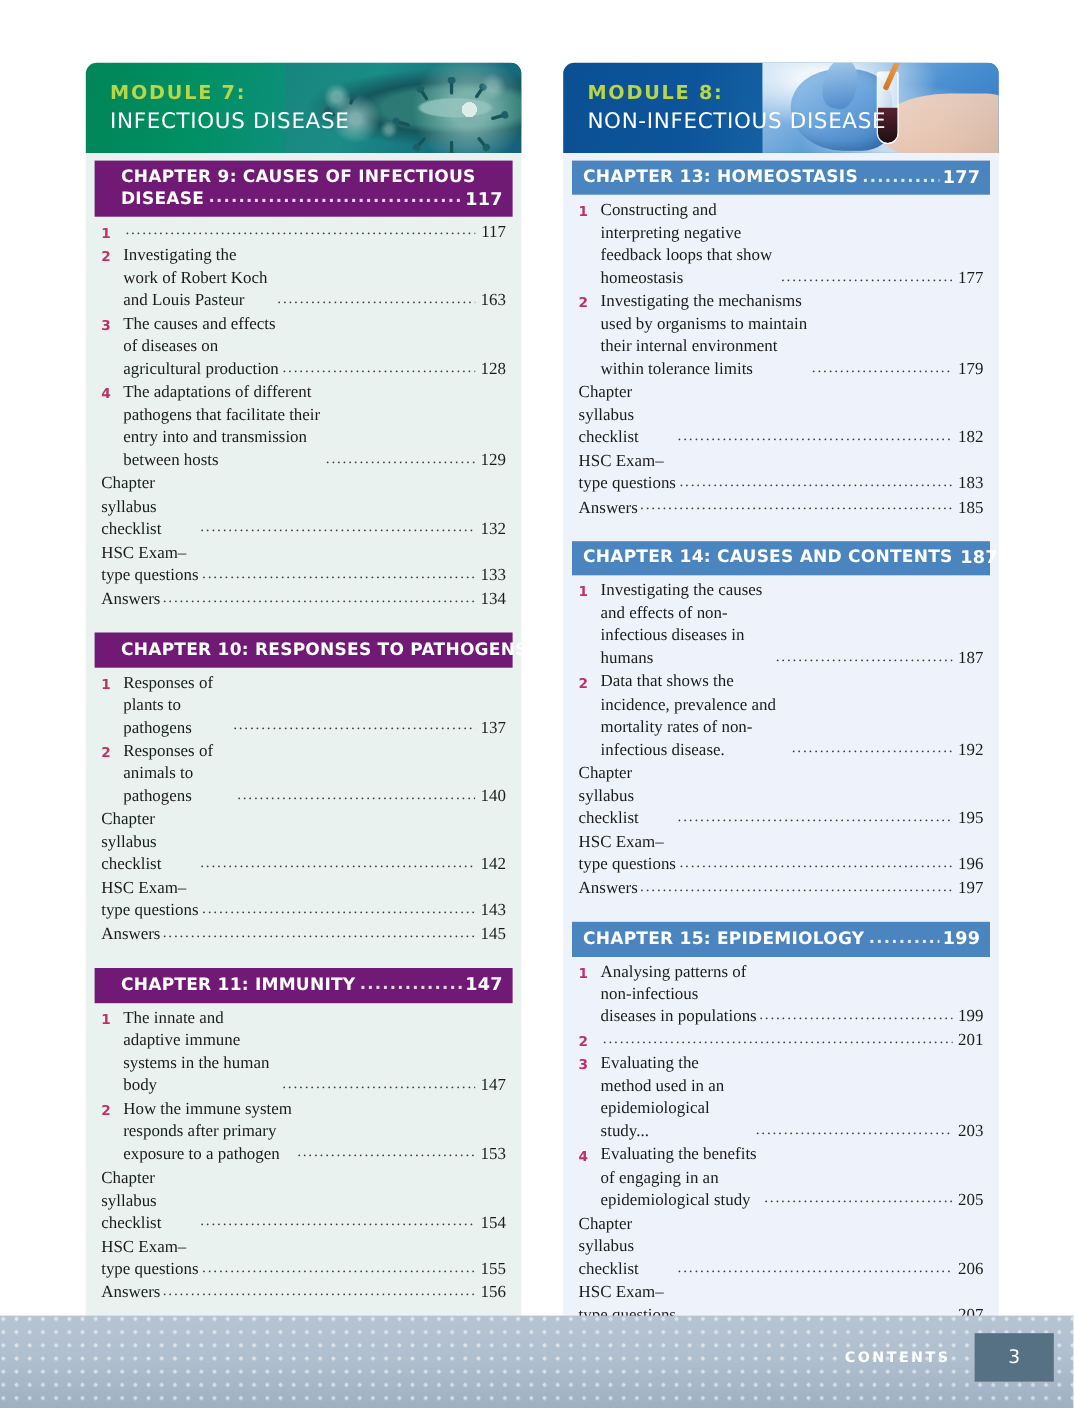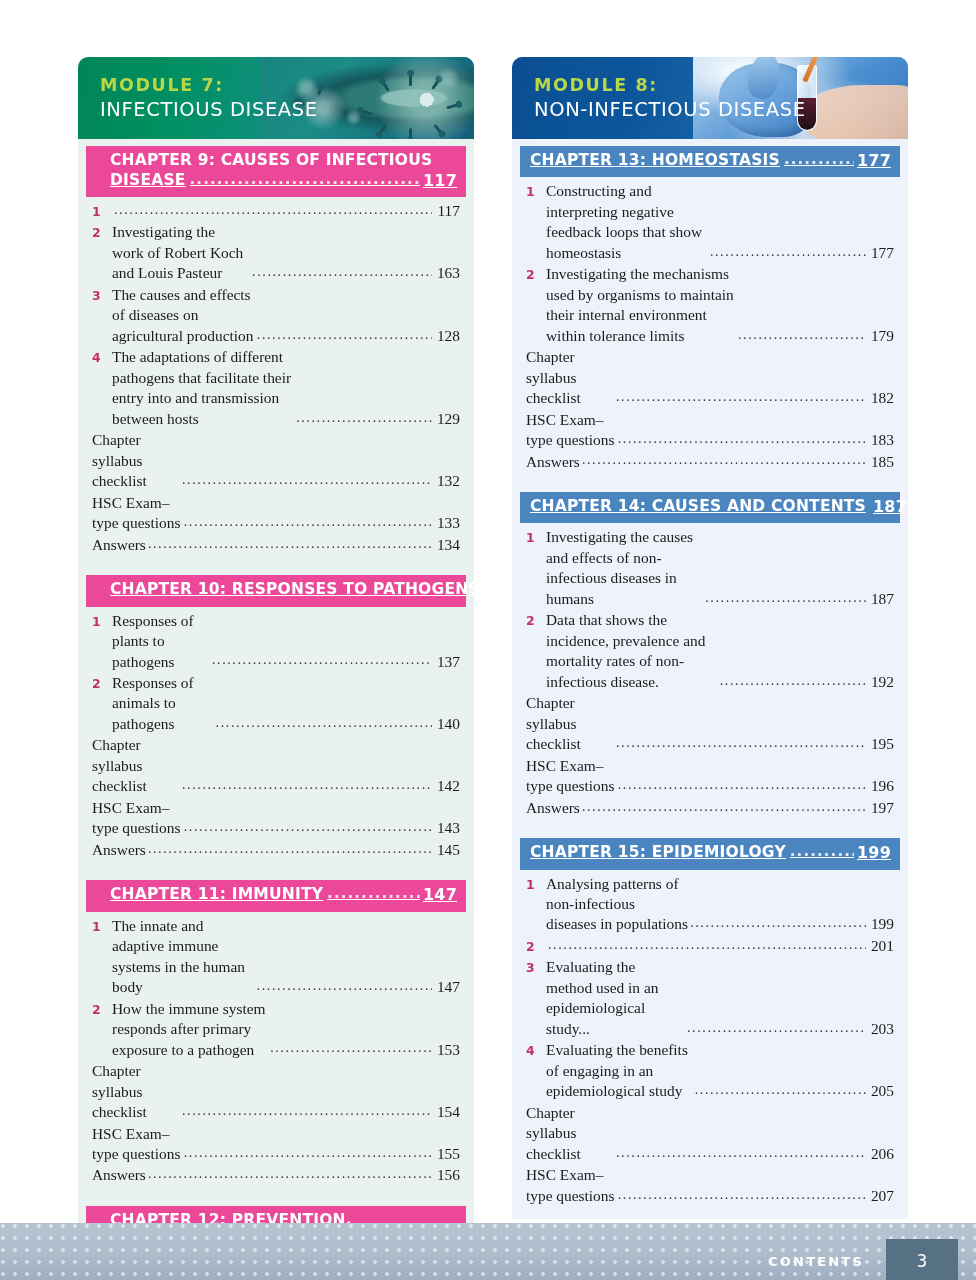--- a/index.html
+++ b/index.html
@@ -116,24 +116,24 @@
   .chapter-bar {
     margin:7px 8px 0 8px;
     padding:5px 9px 6px 10px;
     color:#fff;
     font-family:"DejaVu Sans", sans-serif;
     font-weight:bold;
     font-size:15.5px;
     letter-spacing:.2px;
     line-height:1.27;
   }
-  .bar-green { background:#ec4899;padding-left:24px; }
+  .bar-green { background:#701a75;padding-left:24px; }
   .bar-blue  { background:#4a85c0; }
 
-  .bar-row { display:flex; align-items:flex-start; width:100%;text-decoration:underline; }
+  .bar-row { display:flex; align-items:center; width:100%; }
   .bar-label { white-space:nowrap; }
   .bar-dots {
     flex:1 1 auto;
     margin:0 3px 0 4px;
     overflow:hidden;
     white-space:nowrap;
     font-size:15px;
     letter-spacing:1.1px;
     color:rgba(255,255,255,.82);
     position:relative;
@@ -174,21 +174,21 @@
     color:#3a3a3a;
     letter-spacing:1.6px;
     font-size:14px;
     position:relative;
     top:-2px;
   }
   .leader-page { white-space:nowrap; flex:0 0 auto; text-align:right; min-width:26px; }
 
   
   .footer {
-    position:absolute; left:0; bottom:0; width:976px; height:57px;
+    position:absolute; left:0; bottom:0; width:976px; height:84px;
     background:
       radial-gradient(circle at 3px 3px, rgba(255,255,255,.55) 1.6px, rgba(255,255,255,0) 2px) 0 0/12px 12px,
       linear-gradient(180deg,#b6c4d2 0%, #b0bfce 45%, #9fb0c1 100%);
   }
   .footer-inner { position:absolute; right:18px; top:16px; display:flex; align-items:center; }
   .footer-label {
     font-family:"DejaVu Sans", sans-serif;
     font-weight:bold;
     font-size:13px;
     letter-spacing:2.2px;

